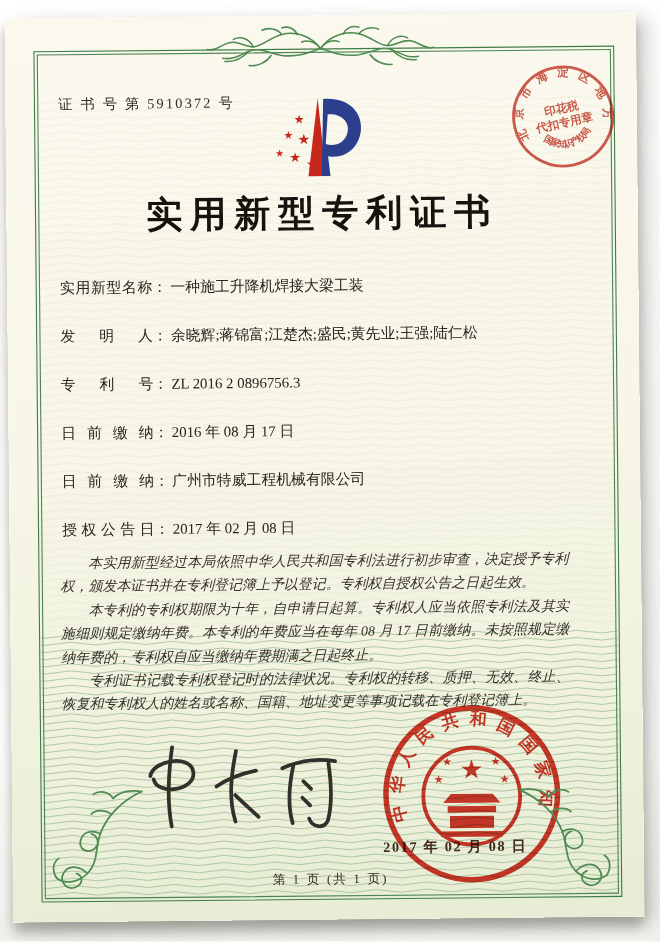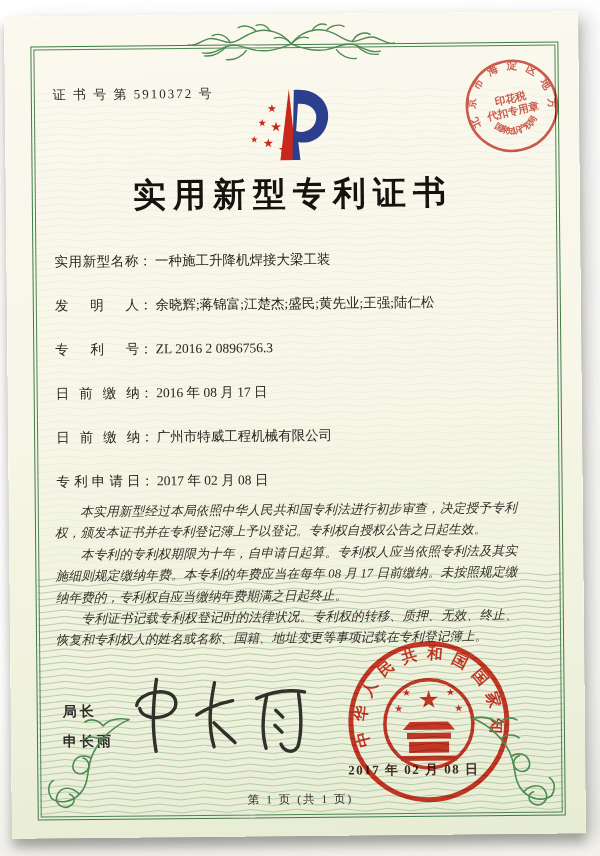--- a/index.html
+++ b/index.html
@@ -213,34 +213,30 @@
     <div class="field-row">
       <span class="field-label">专利号</span><span class="field-colon">：</span><span class="field-value">ZL 2016 2 0896756.3</span>
     </div>
     <div class="field-row">
       <span class="field-label">日前缴纳</span><span class="field-colon">：</span><span class="field-value">2016 年 08 月 17 日</span>
     </div>
     <div class="field-row">
       <span class="field-label">日前缴纳</span><span class="field-colon">：</span><span class="field-value">广州市特威工程机械有限公司</span>
     </div>
     <div class="field-row">
-      <span class="field-label">专利申请日</span><span class="field-colon">：</span><span class="field-value">2017 年 02 月 08 日</span>
+      <span class="field-label">授权公告日</span><span class="field-colon">：</span><span class="field-value">2017 年 02 月 08 日</span>
     </div>
   </div>
 
   <div class="paras">
     <p>本实用新型经过本局依照中华人民共和国专利法进行初步审查，决定授予专利权，颁发本证书并在专利登记簿上予以登记。专利权自授权公告之日起生效。</p>
     <p>本专利的专利权期限为十年，自申请日起算。专利权人应当依照专利法及其实施细则规定缴纳年费。本专利的年费应当在每年 08 月 17 日前缴纳。未按照规定缴纳年费的，专利权自应当缴纳年费期满之日起终止。</p>
     <p>专利证书记载专利权登记时的法律状况。专利权的转移、质押、无效、终止、恢复和专利权人的姓名或名称、国籍、地址变更等事项记载在专利登记簿上。</p>
   </div>
 
-  <div class="signer">
-    <div>局长</div>
-    <div>申长雨</div>
-  </div>
 
   <svg class="signature" viewBox="0 0 200 110">
     <g fill="none" stroke="#31302b" stroke-width="3.4" stroke-linecap="round">
       <path d="M34,16 C30,42 29,66 33,88"></path>
       <path d="M14,42 C16,28 50,22 53,38 C56,56 20,60 17,45"></path>
       <path d="M92,20 C87,44 85,64 91,84"></path>
       <path d="M74,52 C86,44 100,40 110,38"></path>
       <path d="M91,60 C99,68 106,74 112,80"></path>
       <path d="M134,36 C150,29 166,27 182,30"></path>
       <path d="M144,34 C139,56 139,72 143,86"></path>

